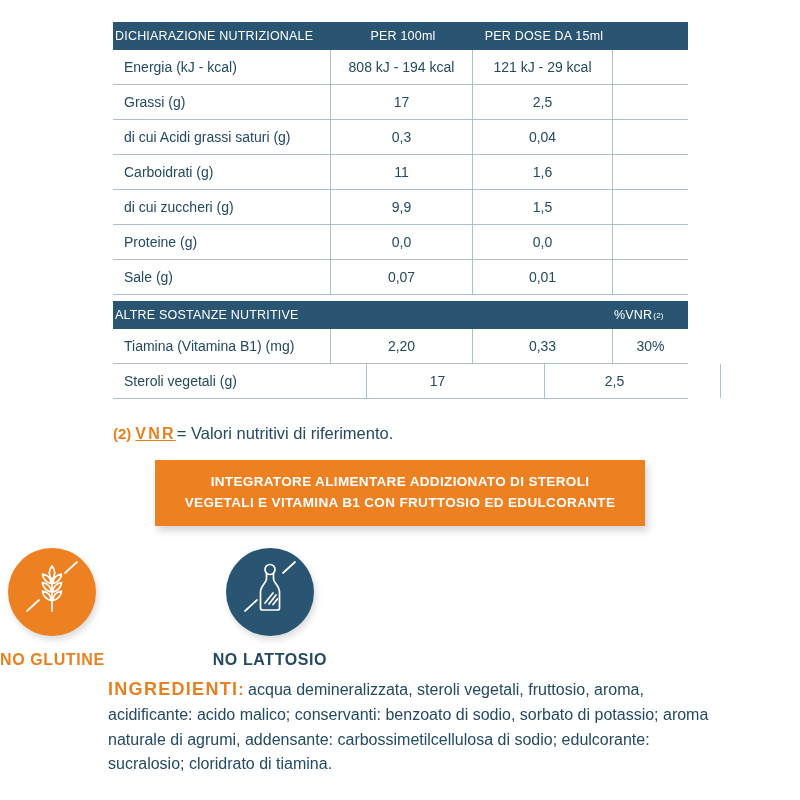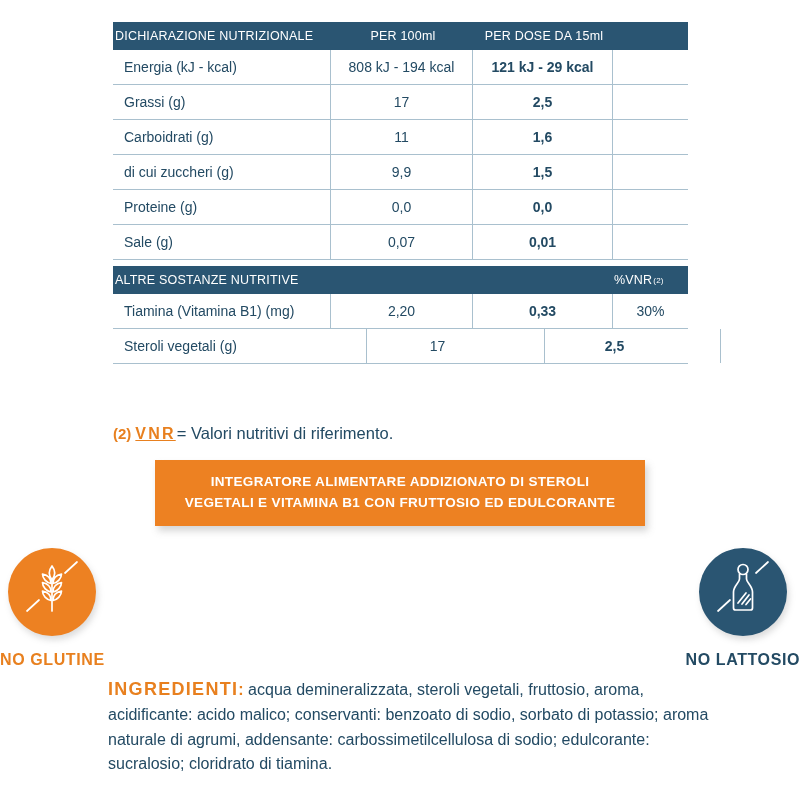--- a/index.html
+++ b/index.html
@@ -73,21 +73,21 @@
   .nt-row.data .c1,
   .nt-row.data .c2,
   .nt-row.data .c3 {
     justify-content: center;
     border-left: 1.2px solid #a9c0ce;
   }
 
   
   .c0 { width: 217px; flex: 0 0 217px; }
   .c1 { width: 142px; flex: 0 0 142px; }
-  .c2 { width: 140px; flex: 0 0 140px; font-weight: bold; }
+  .c2 { width: 140px; flex: 0 0 140px; }
   .c3 { width: 76px;  flex: 0 0 76px;  }
 
   .vnr-sup {
     font-size: 8px;
     vertical-align: super;
     margin-left: 1px;
   }
 
   
   .nt-gap { height: 6px; }
@@ -144,22 +144,22 @@
     white-space: nowrap;
   }
 
   
   .badges {
     position: absolute;
     left: 0;
     top: 548px;
     width: 800px;
     display: flex;
-    justify-content: space-between;
-    gap: 72px;
+    justify-content: flex-start;
+    gap: 108px;
   }
   .badge {
     display: flex;
     flex-direction: column;
     align-items: center;
   }
   .badge-circle {
     width: 88px;
     height: 88px;
     border-radius: 50%;
@@ -216,20 +216,26 @@
   <div class="nt-row data">
     <div class="cell c0">Energia (kJ - kcal)</div>
     <div class="cell c1">808 kJ - 194 kcal</div>
     <div class="cell c2">121 kJ - 29 kcal</div>
     <div class="cell c3"></div>
   </div>
   <div class="nt-row data">
     <div class="cell c0">Grassi (g)</div>
     <div class="cell c1">17</div>
     <div class="cell c2">2,5</div>
+    <div class="cell c3"></div>
+  </div>
+  <div class="nt-row data">
+    <div class="cell c0">di cui Acidi grassi saturi (g)</div>
+    <div class="cell c1">0,3</div>
+    <div class="cell c2">0,04</div>
     <div class="cell c3"></div>
   </div>
   <div class="nt-row data">
     <div class="cell c0">Carboidrati (g)</div>
     <div class="cell c1">11</div>
     <div class="cell c2">1,6</div>
     <div class="cell c3"></div>
   </div>
   <div class="nt-row data">
     <div class="cell c0">di cui zuccheri  (g)</div>

